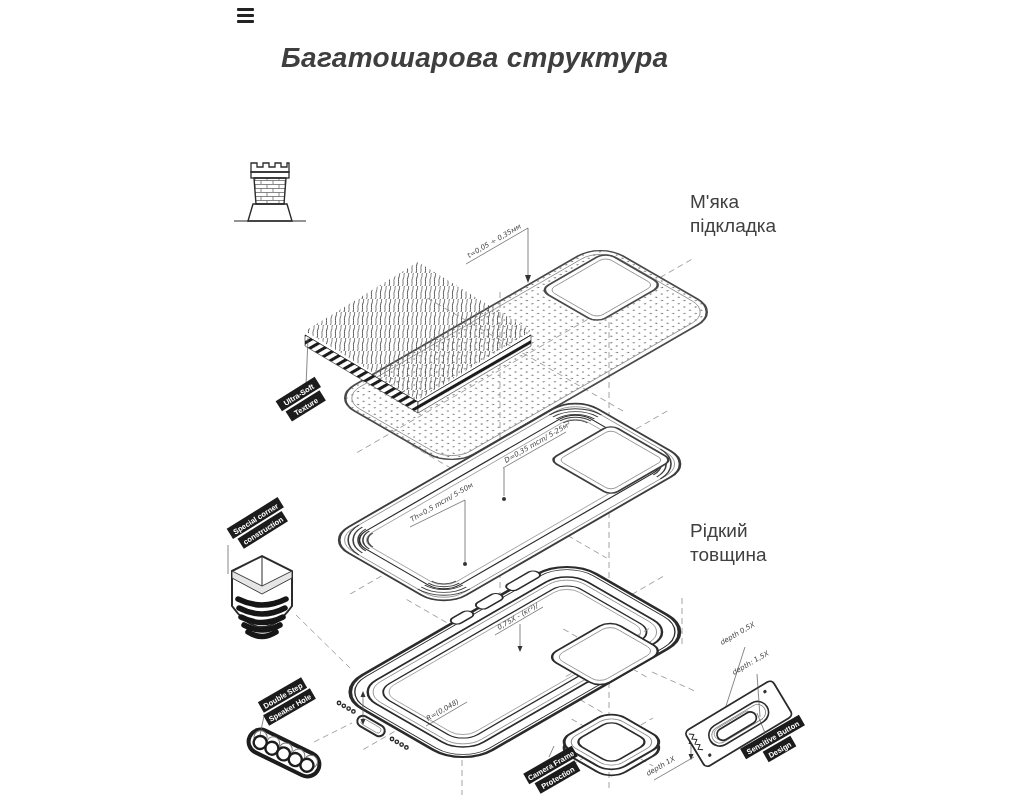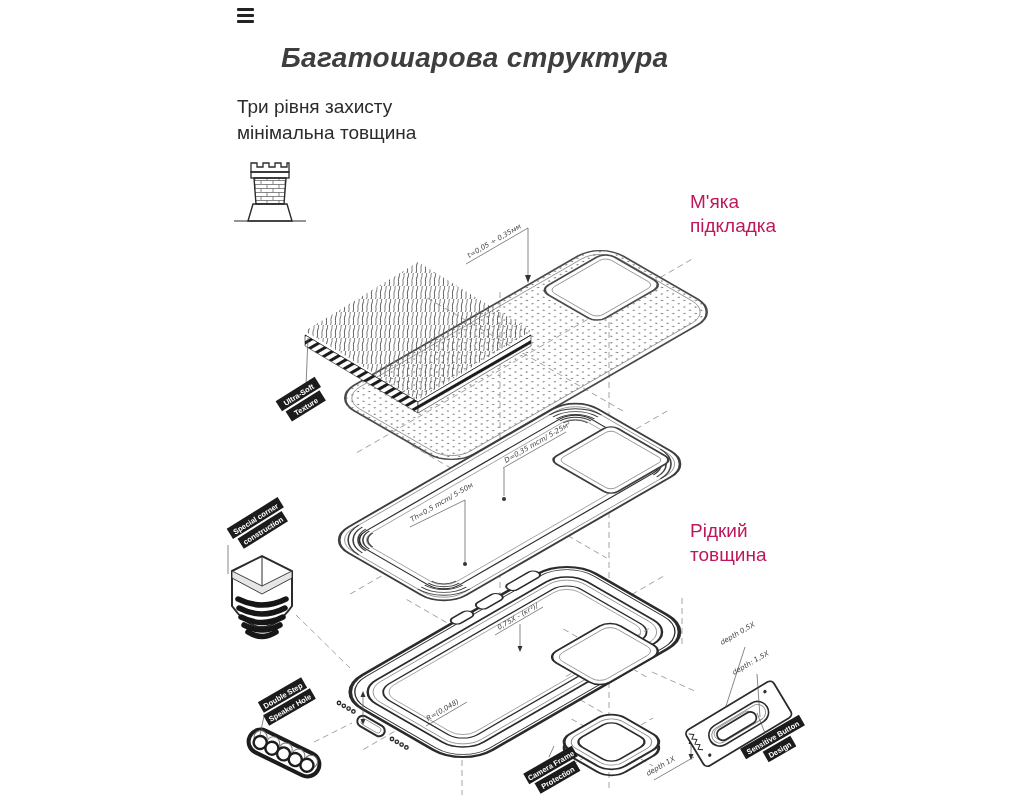--- a/index.html
+++ b/index.html
@@ -4,44 +4,40 @@
 <style>
   html,body{margin:0;padding:0;background:#fff;}
   .stage{position:relative;width:1024px;height:800px;background:#fff;overflow:hidden;
          font-family:"Liberation Sans",sans-serif;color:#222;}
   .abs{position:absolute;}
   .hamburger{left:237px;top:8px;width:17px;cursor:pointer;}
   .hamburger .bar{height:3px;background:#232323;border-radius:1px;margin-bottom:3px;}
   .title{left:236px;top:42px;font-size:28px;font-weight:800;font-style:italic;
          color:#3e3e3e;letter-spacing:.3px;margin-left:45px;}
   .subtitle{left:237px;top:94px;font-size:19px;line-height:1.35;color:#2b2b2b;}
-  .layer-label{left:690px;font-size:19px;line-height:1.24;color:#be185d;}
+  .layer-label{left:690px;font-size:19px;line-height:1.24;color:#404040;}
   svg text.ann{font-size:7px;font-style:italic;fill:#444;font-family:"DejaVu Sans",sans-serif;}
   svg text.tag{font-size:7.5px;font-weight:bold;fill:#fff;font-family:"Liberation Sans",sans-serif;}
   svg .ln{stroke:#2b2b2b;fill:none;}
   svg .thin{stroke:#8a8a8a;fill:none;}
   svg .dash{stroke:#9a9a9a;fill:none;stroke-dasharray:6 4;stroke-width:.9;}
   svg .leader{stroke:#555;fill:none;stroke-width:.7;}
 </style>
 </head>
 <body>
 
 <div class="stage">
 
   <div class="abs hamburger">
     <div class="bar"></div>
     <div class="bar"></div>
     <div class="bar" style="margin-bottom:0"></div>
   </div>
 
   <div class="abs title">Багатошарова структура</div>
-  <div class="abs subtitle">
-    <div>Три рівня захисту</div>
-    <div>мінімальна товщина</div>
-  </div>
 
   <div class="abs layer-label" style="top:190px">
     <div>М'яка</div>
     <div>підкладка</div>
   </div>
   <div class="abs layer-label" style="top:519px">
     <div>Рідкий</div>
     <div>товщина</div>
   </div>
 

